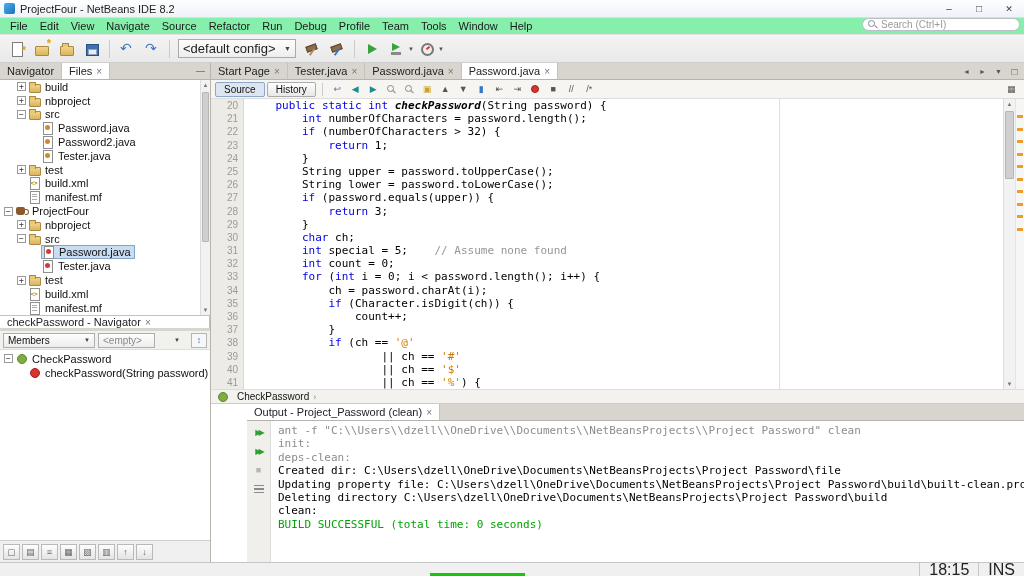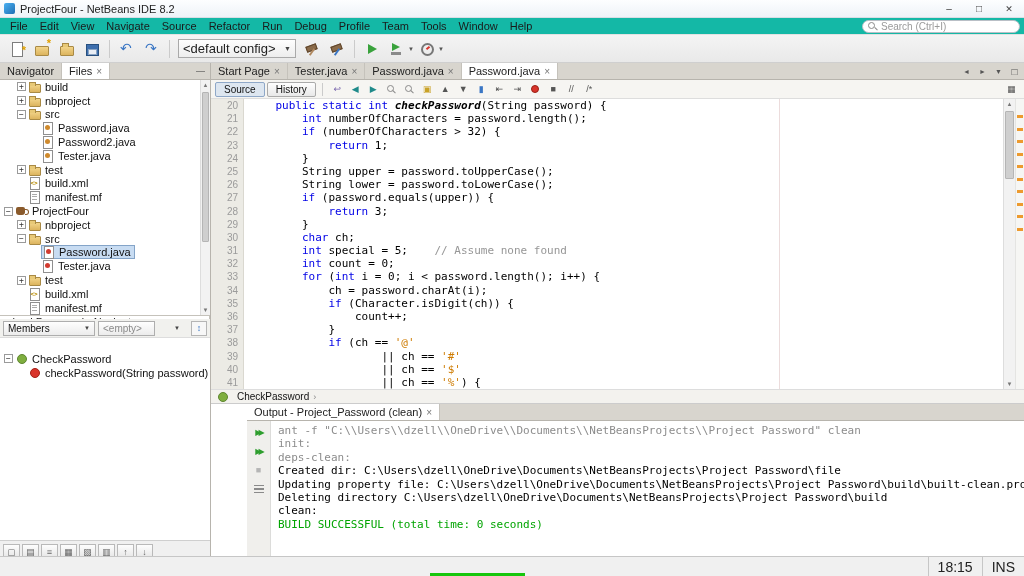--- a/index.html
+++ b/index.html
@@ -9,21 +9,21 @@
 
   
   #titlebar { position:absolute; left:0; top:0; right:0; height:18px; background:linear-gradient(#fdfeff,#eef3f8); border-bottom:1px solid #d9dee5; display:flex; align-items:center; padding-left:4px; }
   .app-ico { width:11px; height:11px; border-radius:2px; background:linear-gradient(135deg,#49b0f2,#1f6fb4); margin-right:5px; flex:none; }
   #titlebar .title { font-size:11px; color:#222; }
   .win-controls { margin-left:auto; display:flex; height:18px; }
   .wc { width:30px; display:flex; align-items:center; justify-content:center; font-size:10px; color:#444; }
   .g-min::before{content:"–"} .g-max::before{content:"□"} .g-close::before{content:"✕"; font-size:9px}
 
   
-  #menubar { position:absolute; left:0; top:18px; right:0; height:17px; background:#14b8a6; border-bottom:1px solid #e2e2e2; display:flex; align-items:center; padding:0 4px; }
+  #menubar { position:absolute; left:0; top:18px; right:0; height:17px; background:#86efac; border-bottom:1px solid #e2e2e2; display:flex; padding:0 4px; }
   #menu-items { display:flex; }
   .menu-item { padding:0 6px; line-height:16px; color:#1a1a1a; }
   .searchbox { margin-left:auto; width:158px; height:13px; border:1px solid #b9bfc6; border-radius:7px; background:#fff; display:flex; align-items:center; padding:0 5px; gap:4px; }
   .search-ph { color:#9a9a9a; font-size:10px; line-height:11px; }
   .mag { width:9px; height:9px; position:relative; flex:none; }
   .mag::before { content:""; position:absolute; left:0; top:0; width:5px; height:5px; border:1.4px solid #8a8a8a; border-radius:50%; }
   .mag::after { content:""; position:absolute; left:5.5px; top:6px; width:3.5px; height:1.4px; background:#8a8a8a; transform:rotate(45deg); }
 
   
   #toolbar { position:absolute; left:0; top:35px; right:0; height:28px; background:linear-gradient(#f4f4f4,#e9e9e9); border-bottom:1px solid #cfcfcf; display:flex; align-items:center; padding-left:5px; gap:1px; }
@@ -80,21 +80,21 @@
   .ic-project::after { content:""; position:absolute; left:10px; top:4px; width:3px; height:4px; border:1px solid #8a5a2b; border-left:none; border-radius:0 3px 3px 0; }
   .ic-class::before { content:""; position:absolute; left:2px; top:1px; width:8px; height:8px; border-radius:50%; background:#7fae3f; border:1px solid #5e8630; }
   .ic-method::before { content:""; position:absolute; left:2px; top:1px; width:8px; height:8px; border-radius:50%; background:#d9342b; border:1px solid #a32017; }
   .selbox { display:flex; align-items:center; }
   .tree-row.selected .selbox { background:var(--selection_bg,#c8dcf2); border:1px solid #84a4c8; padding-right:3px; }
   .vsb { position:absolute; right:0; top:0; bottom:0; width:10px; background:#f2f2f2; border-left:1px solid #ddd; }
   .sb-a { height:10px; font-size:6px; color:#777; text-align:center; line-height:10px; }
   .sb-thumb { position:absolute; left:1px; right:1px; background:#cfcfcf; border:1px solid #b5b5b5; border-radius:1px; }
 
   #nav-header { position:absolute; left:0; top:253px; width:100%;flex-direction:column; }
-  #nav-filter { position:absolute; left:0; top:256px; width:100%; height:19px; background:#f1f1ee; border-bottom:1px solid #ddd; display:flex; align-items:center; gap:3px; padding:0 3px; }
+  #nav-filter { position:absolute; left:0; top:268px; width:100%; height:19px; background:#f1f1ee; border-bottom:1px solid #ddd; display:flex; align-items:center; gap:3px; padding:0 3px; }
   .nav-select { height:15px; border:1px solid #aeaeae; background:linear-gradient(#fefefe,#ececec); display:flex; align-items:center; padding:0 4px; font-size:10px; gap:4px; }
   .nav-select .arr { font-size:6px; color:#444; }
   .nav-select.empty span:first-child { color:#8a8a8a; }
   .nav-mini { margin-left:auto; width:16px; height:15px; border:1px solid #b5b5b5; background:#f7f7f7; display:flex; align-items:center; justify-content:center; color:#3a76c4; font-size:9px; }
   #nav-tree { position:absolute; left:0; top:289px; width:100%; bottom:22px; background:#fff; overflow:hidden; }
   #mini-toolbar { position:absolute; left:0; bottom:0; width:100%; height:22px; background:#f0f0f0; border-top:1px solid #cfcfcf; display:flex; align-items:center; gap:2px; padding:0 3px; }
   .mini-btn { width:17px; height:16px; border:1px solid #b9b9b9; background:linear-gradient(#fdfdfd,#e4e4e4); display:flex; align-items:center; justify-content:center; font-size:9px; color:#666; }
 
   
   #editor { position:absolute; left:211px; top:63px; right:0; bottom:14px; background:#fff; }
@@ -131,21 +131,21 @@
   .run-g { color:#2e9e2e; letter-spacing:-3px; font-size:8px; }
   .stop-g { color:#b5b5b5; font-size:9px; }
   .bars { width:10px; height:8px; background:repeating-linear-gradient(#8a8a8a 0 1.5px,transparent 1.5px 3.5px); display:block; }
   #out-text { flex:1; padding:3px 0 0 7px; overflow:hidden; }
   .out-line { white-space:pre; font:11px/13.4px "DejaVu Sans Mono",monospace; }
   .out-line.dim { color:#8c8c8c; }
   .out-line.plain { color:#000; }
   .out-line.success { color:var(--build_success,#00A400); }
 
   
-  #statusbar { position:absolute; left:0; bottom:0; width:100%; height:20px; background:#f0f0f0; border-top:1px solid #c6c6c6; display:flex; align-items:stretch; font-size:14px; }
+  #statusbar { position:absolute; left:0; bottom:0; width:100%; height:14px; background:#f0f0f0; border-top:1px solid #c6c6c6; display:flex; align-items:stretch; font-size:16px; }
   .status-fill { flex:1; }
   .status-cell { border-left:1px solid #c6c6c6; padding:0 9px; display:flex; align-items:center; color:#222; }
   #taskbar-sliver { position:absolute; left:430px; bottom:0; width:95px; height:3px; background:#16c60c; }
 </style>
 </head>
 <body>
 
 <div id="app">
 
   <div id="titlebar">

